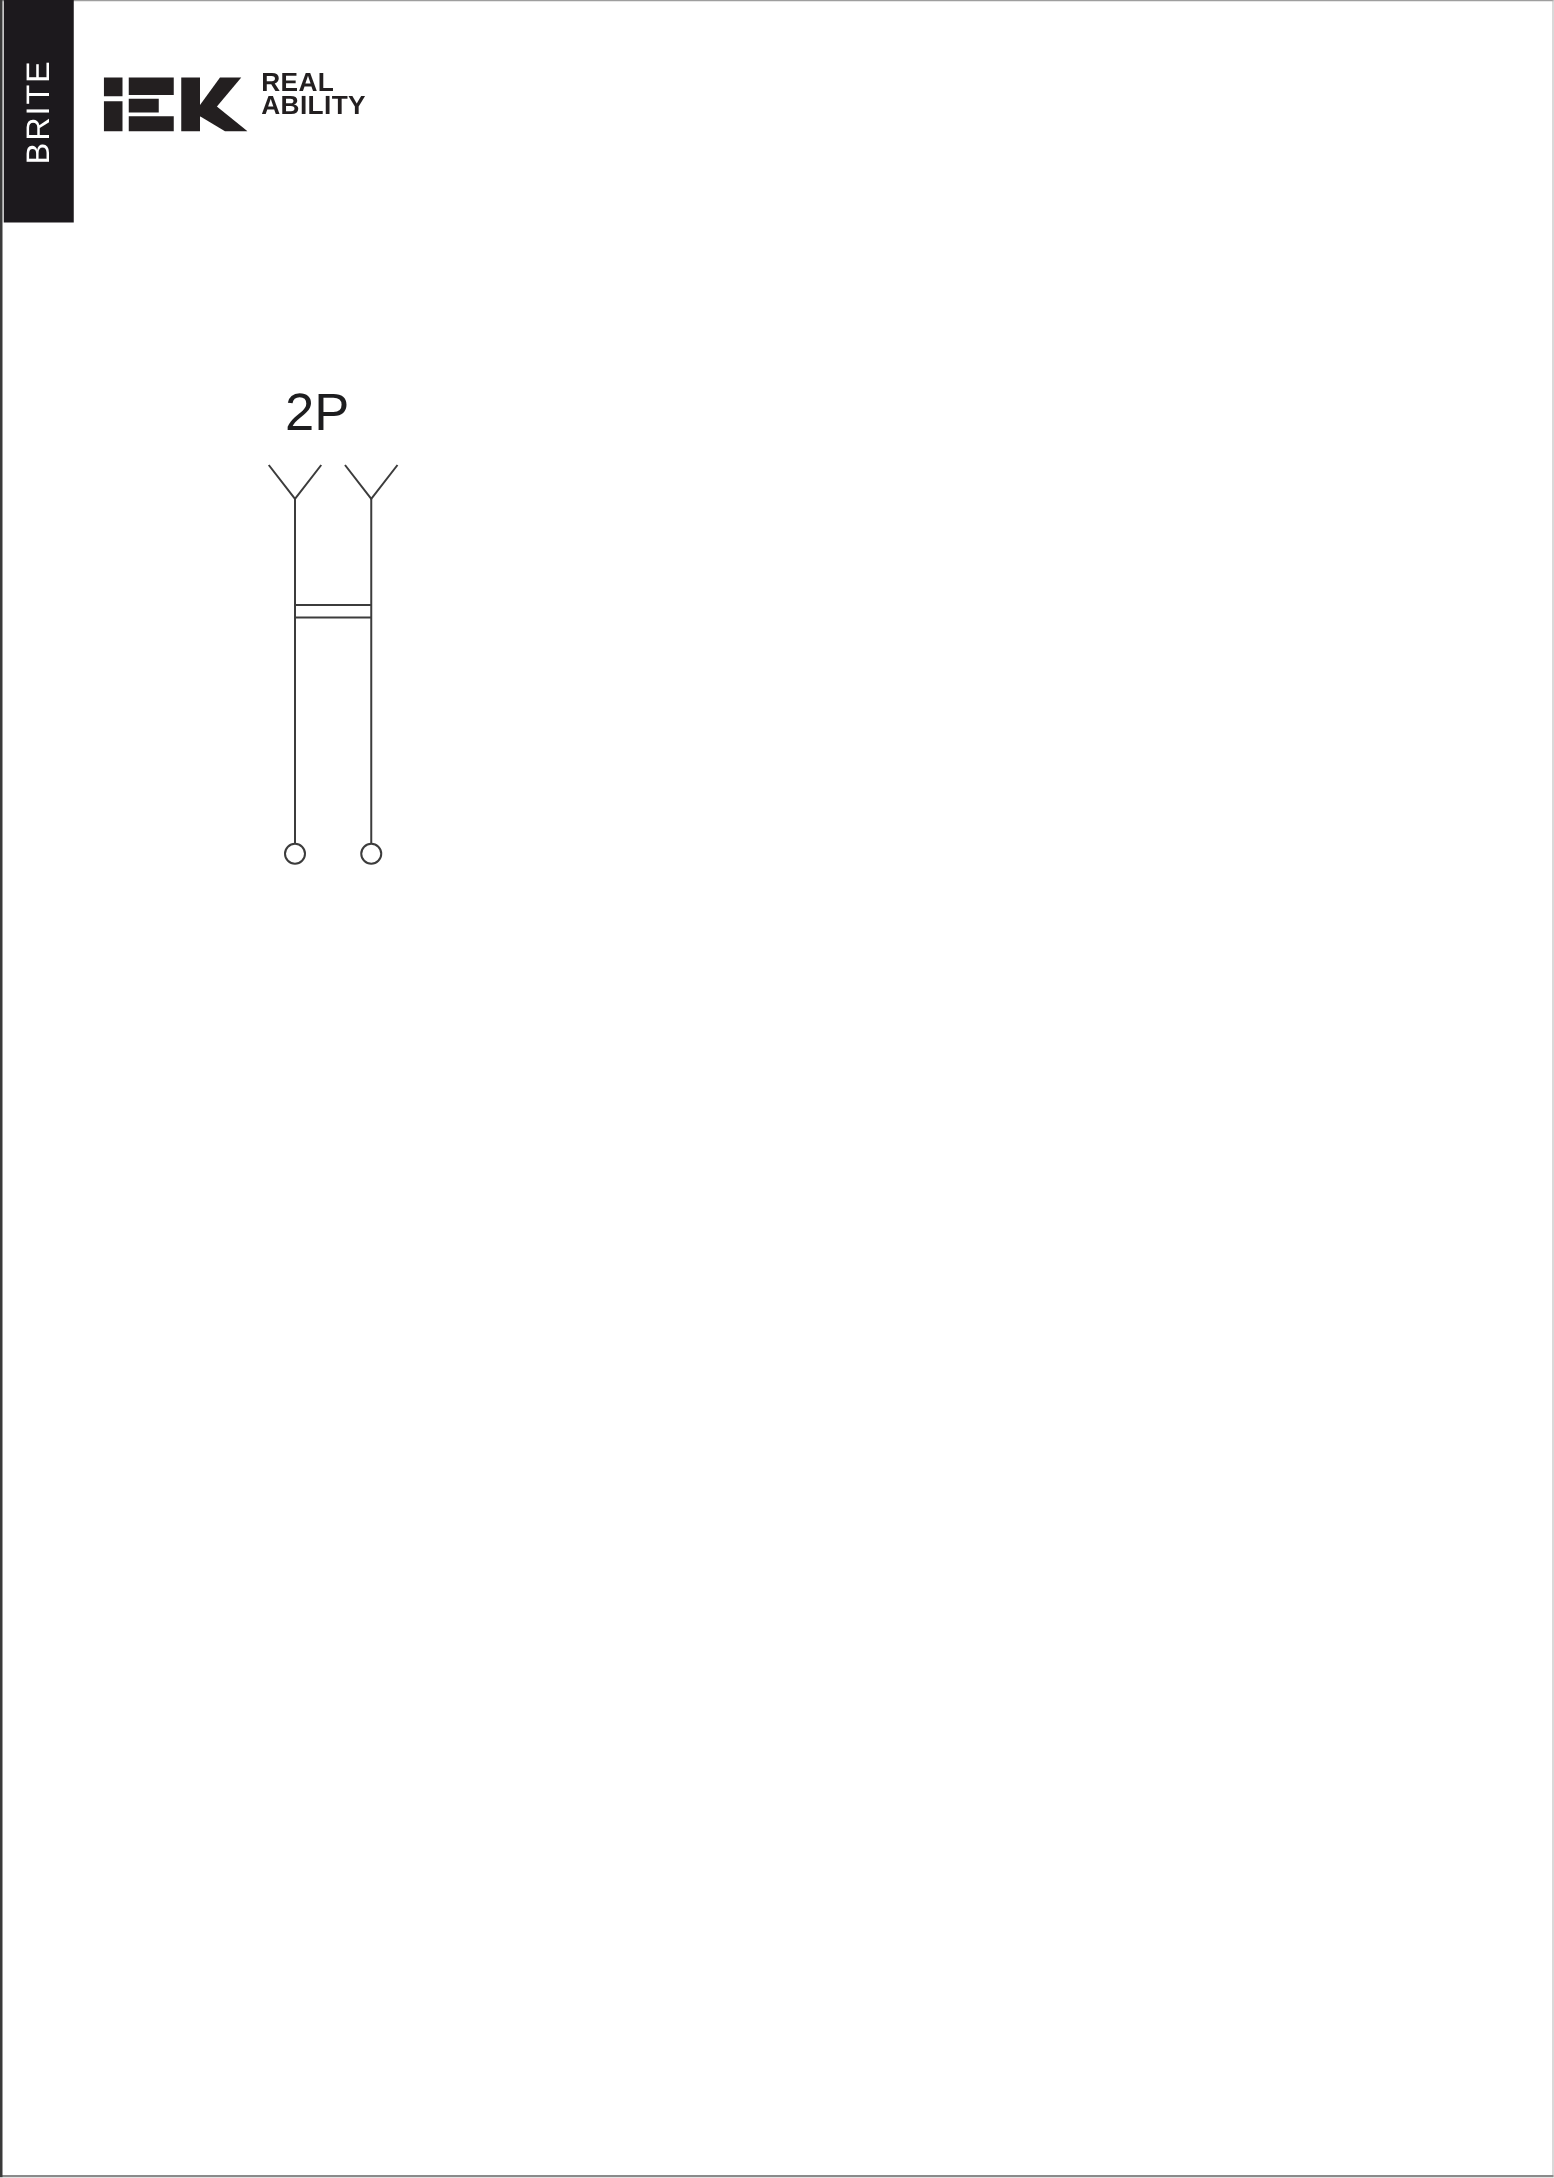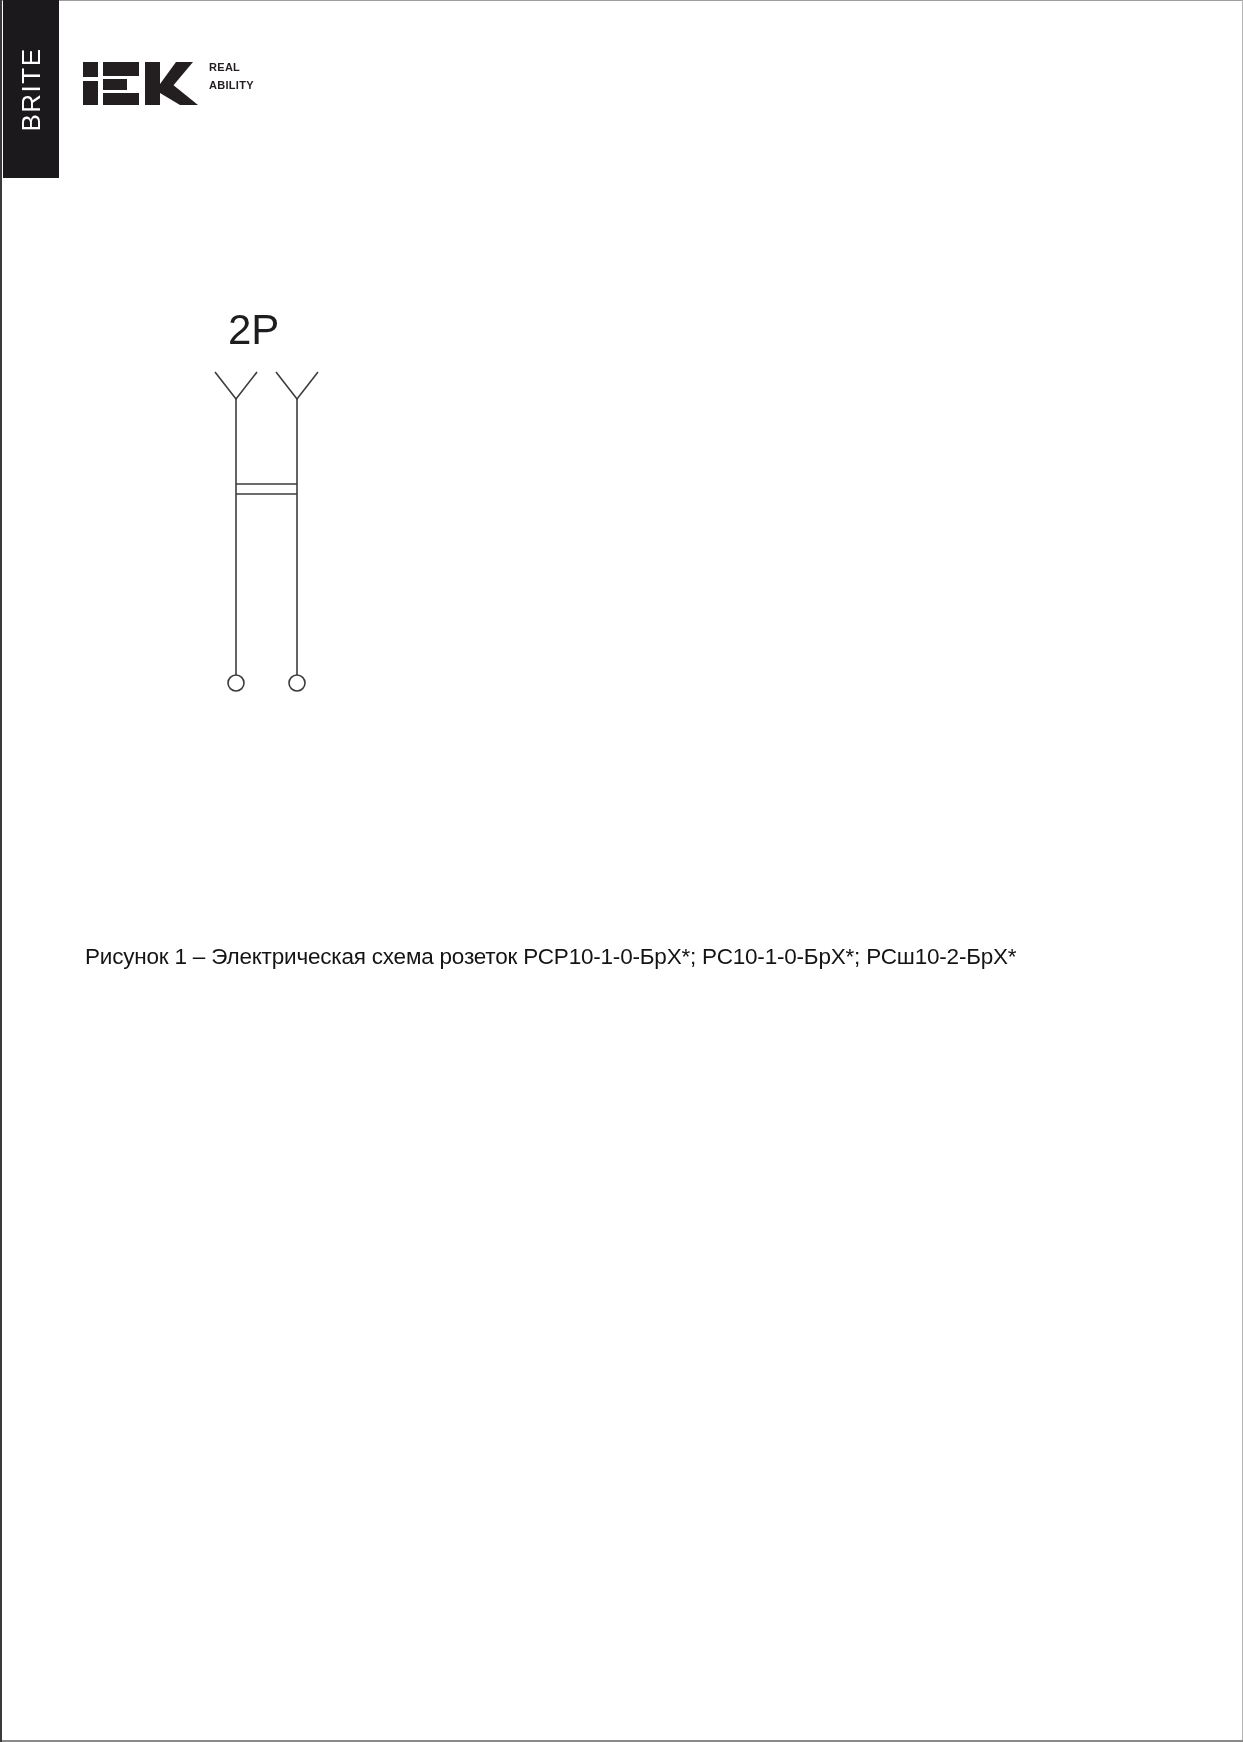--- a/index.html
+++ b/index.html
@@ -51,21 +51,21 @@
     top: 60px;
     width: 115px;
     height: 47px;
   }
   .tagline {
     position: absolute;
     left: 209px;
     top: 58px;
     color: #231f20;
     font-weight: 700;
-    font-size: 11px;
+    font-size: 21px;
     line-height: 18px;
     letter-spacing: 0.3px;
   }
 
   
   .schematic-svg {
     position: absolute;
     left: 180px;
     top: 300px;
     width: 160px;
@@ -142,15 +142,14 @@
       <path d="M117,99 L117,375"></path>
 
       <path d="M56,184 L117,184"></path>
       <path d="M56,194 L117,194"></path>
 
       <circle cx="56" cy="383" r="8" fill="#ffffff"></circle>
       <circle cx="117" cy="383" r="8" fill="#ffffff"></circle>
     </g>
   </svg>
 
-  <div class="caption">Рисунок 1 – Электрическая схема розеток РСР10-1-0-БрХ*; РС10-1-0-БрХ*; РСш10-2-БрХ*</div>
 
 </div>
 
 </body></html>

